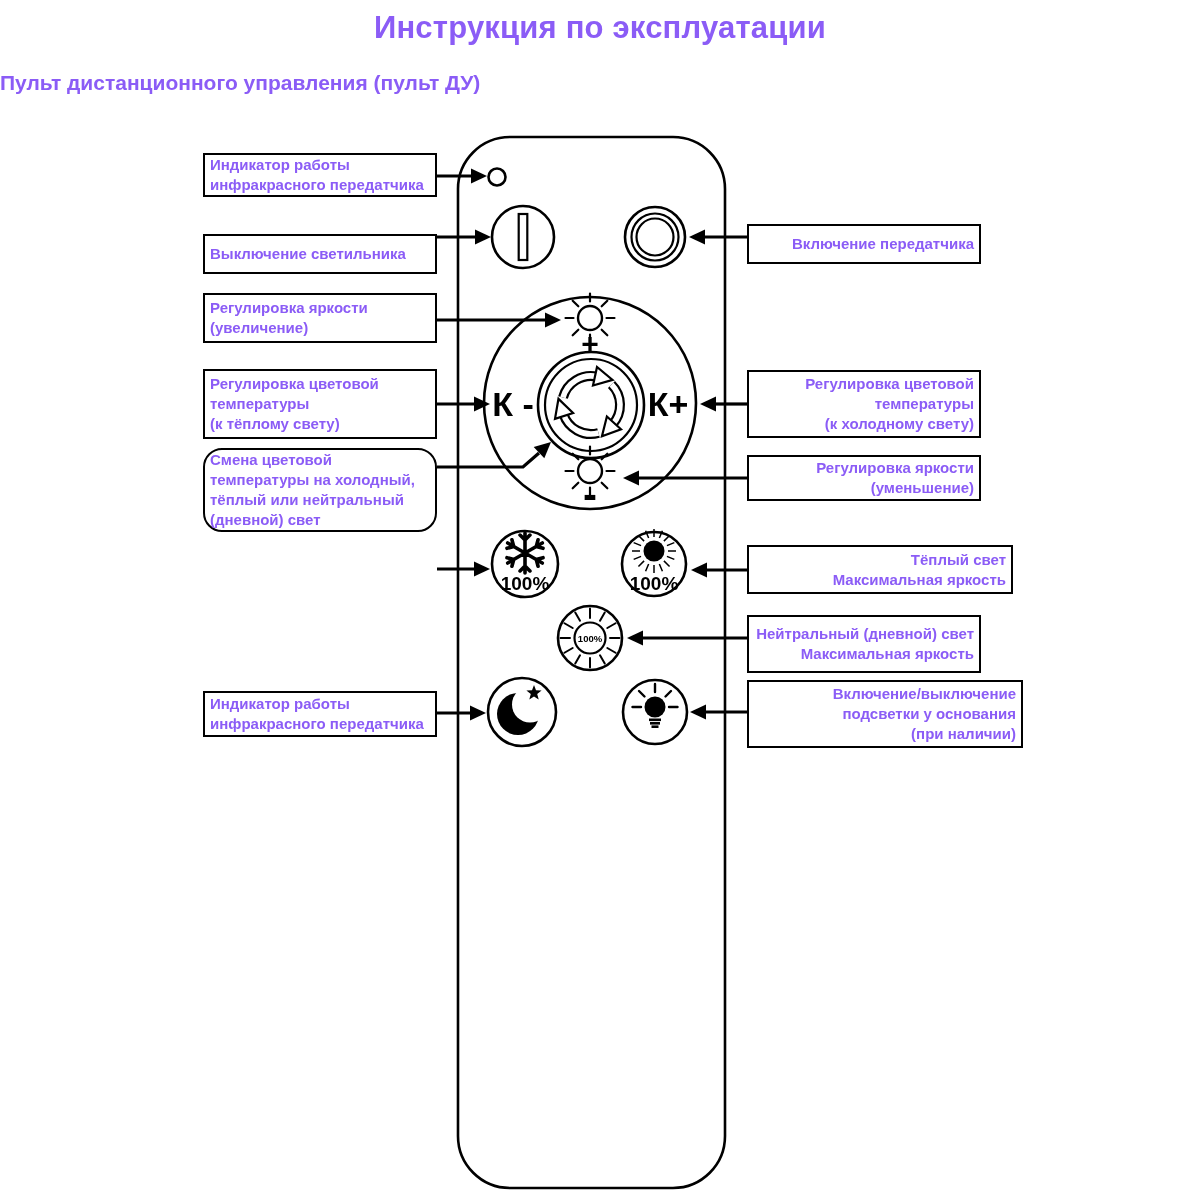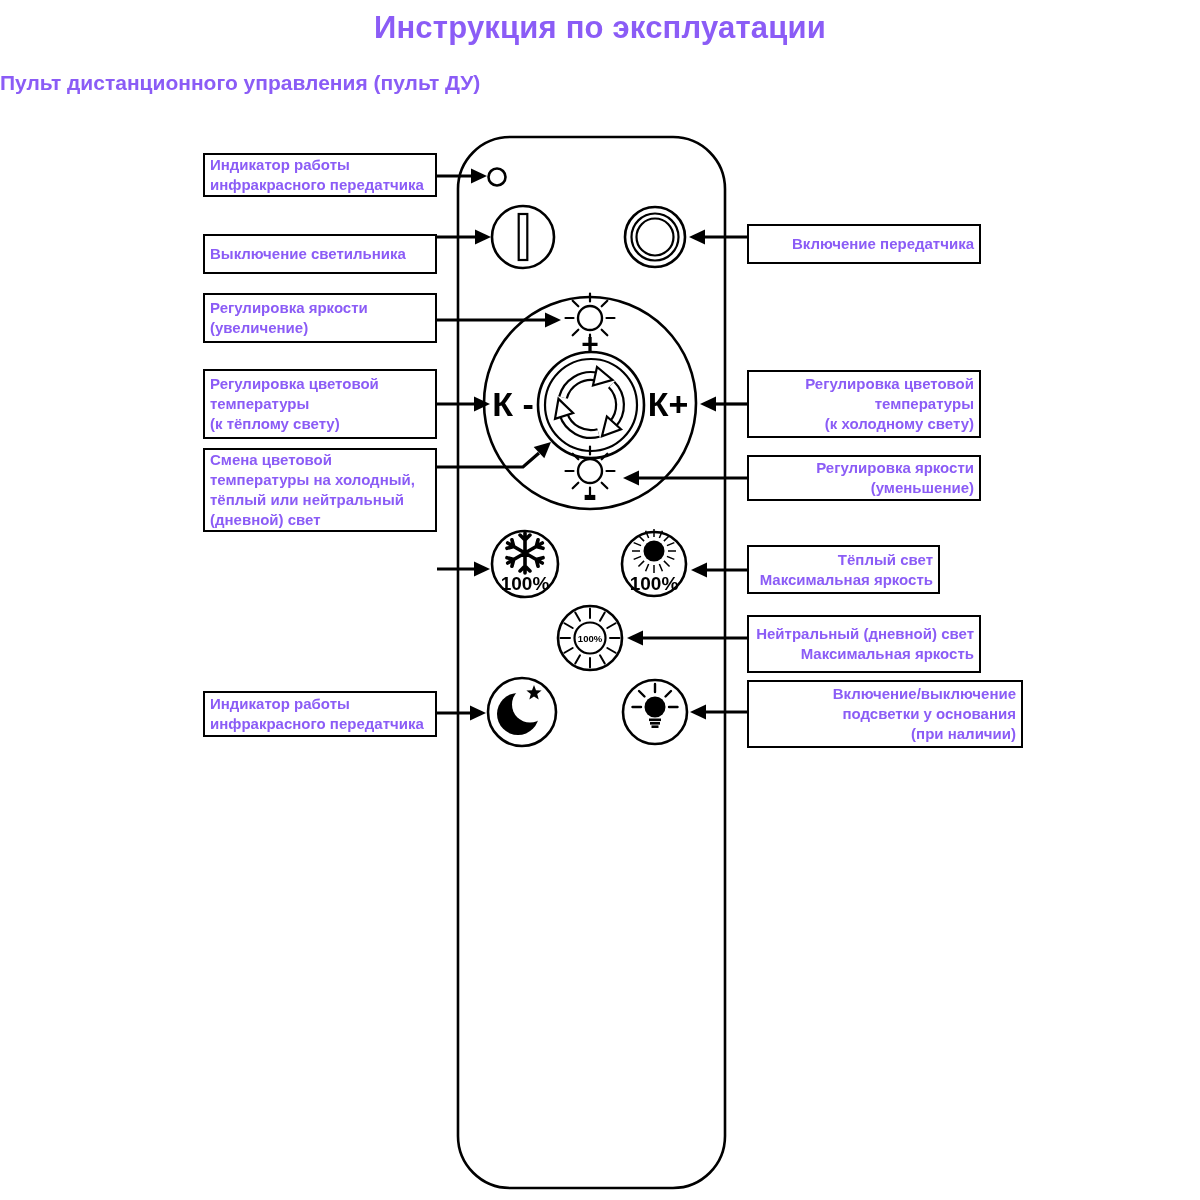--- a/index.html
+++ b/index.html
@@ -37,34 +37,34 @@
   <div class="page-subtitle">Пульт дистанционного управления (пульт ДУ)</div>
 
   <div class="callout left" style="left:203px;top:153px;width:234px;height:44px;">Индикатор работы
 инфракрасного передатчика</div>
   <div class="callout left" style="left:203px;top:234px;width:234px;height:20px;">Выключение светильника</div>
   <div class="callout left" style="left:203px;top:293px;width:234px;height:50px;">Регулировка яркости
 (увеличение)</div>
   <div class="callout left" style="left:203px;top:369px;width:234px;height:70px;">Регулировка цветовой
 температуры
 (к тёплому свету)</div>
-  <div class="callout left" style="left:203px;top:448px;width:234px;height:84px;">Смена цветовой
+  <div class="callout left" style="left:203px;top:448px;width:234px;height:84px;border-radius:19px;">Смена цветовой
 температуры на холодный,
 тёплый или нейтральный
 (дневной) свет</div>
   <div class="callout left" style="left:203px;top:691px;width:234px;height:46px;">Индикатор работы
 инфракрасного передатчика</div>
 
   <div class="callout right" style="left:747px;top:224px;width:234px;height:29px;">Включение передатчика</div>
   <div class="callout right" style="left:747px;top:370px;width:234px;height:68px;">Регулировка цветовой
 температуры
 (к холодному свету)</div>
   <div class="callout right" style="left:747px;top:455px;width:234px;height:46px;">Регулировка яркости
 (уменьшение)</div>
-  <div class="callout right" style="left:747px;top:545px;width:193px;height:49px;">Тёплый свет
+  <div class="callout right" style="left:747px;top:545px;width:266px;height:49px;">Тёплый свет
 Максимальная яркость</div>
   <div class="callout right" style="left:747px;top:615px;width:234px;height:58px;">Нейтральный (дневной) свет
 Максимальная яркость</div>
   <div class="callout right" style="left:747px;top:680px;width:276px;height:68px;">Включение/выключение
 подсветки у основания
 (при наличии)</div>
 
   <svg class="overlay" width="1200" height="1200" viewBox="0 0 1200 1200">
     <defs>
       <g id="sun8">

